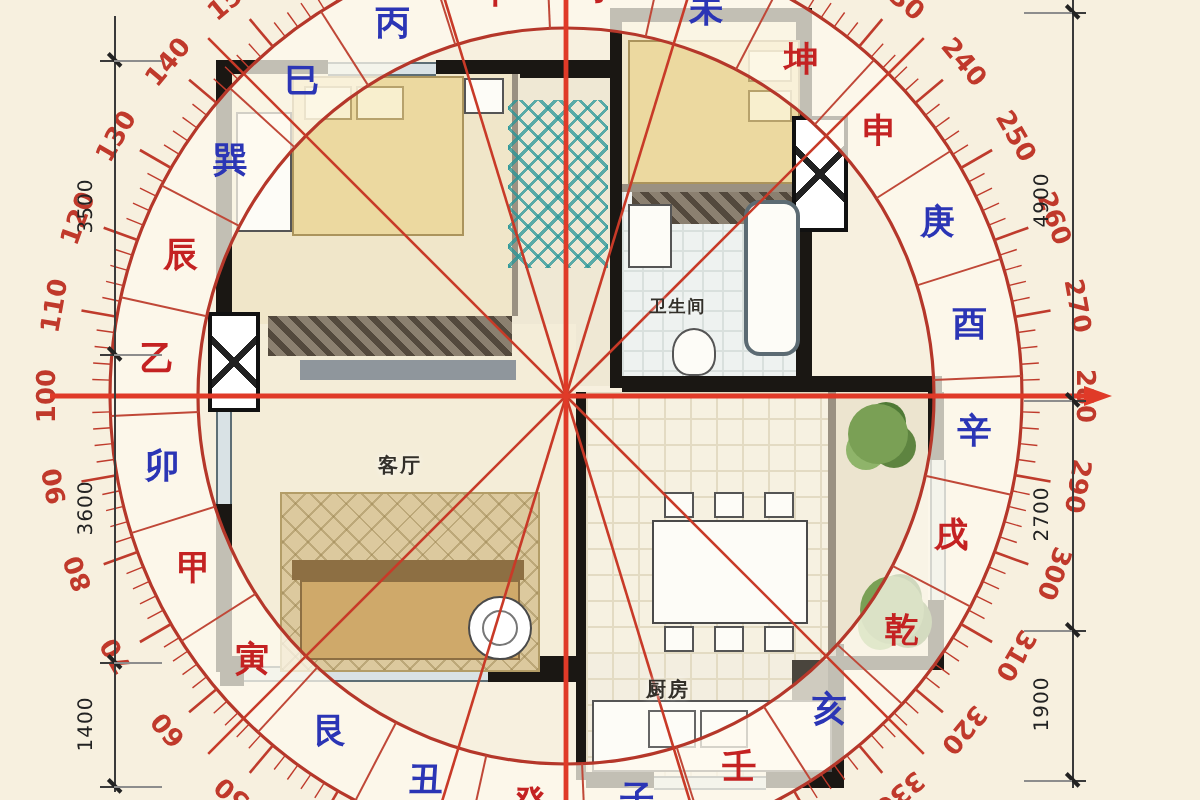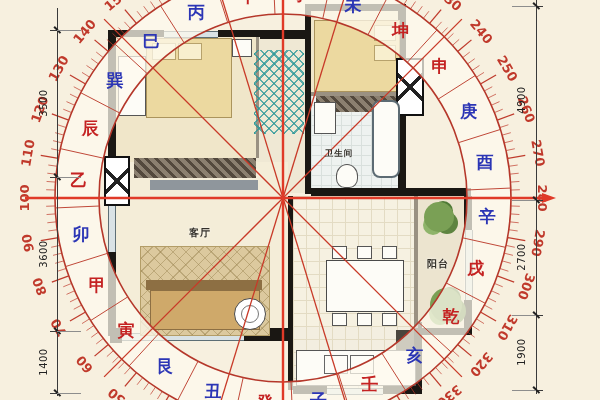--- a/index.html
+++ b/index.html
@@ -134,21 +134,21 @@
 
     <div class="whitebox" style="left:296px;top:350px;width:118px;height:34px;"></div>
     <div class="whitebox" style="left:324px;top:355px;width:22px;height:17px;border:1px solid #666;"></div>
     <div class="whitebox" style="left:350px;top:355px;width:22px;height:17px;border:1px solid #666;"></div>
     <div class="abs" style="left:396px;top:330px;width:18px;height:20px;background:#4a453d;"></div>
   </div>
 
   <div id="labels">
     <div class="room-label" style="left:339px;top:148px;font-size:8.5px;">卫生间</div>
     <div class="room-label" style="left:200px;top:226px;">客厅</div>
-    <div class="room-label" style="left:438px;top:257px;">阳台</div>
+    <div class="room-label" style="left:334px;top:338px;">厨房</div>
   </div>
 
   <svg id="compass-svg" width="600" height="400" viewBox="0 0 600 400">
       <path d="M 55 198 a 228 228 0 1 0 456 0 a 228 228 0 1 0 -456 0
                M 99 198 a 184 184 0 1 0 368 0 a 184 184 0 1 0 -368 0" fill="rgba(253,249,238,0.74)" fill-rule="evenodd"></path>
       <circle cx="283" cy="198" r="184" fill="none" stroke="#b5372a" stroke-width="1.6"></circle>
       <circle cx="283" cy="198" r="228" fill="none" stroke="#b5372a" stroke-width="1.6"></circle>
       <g stroke="#c04838" stroke-width="1">
         <line x1="291.02596727522183" y1="381.82487277106185" x2="292.9452203192966" y2="425.7829945206636"></line>
         <line x1="243.17511103538908" y1="377.6384653100678" x2="233.65176802211255" y2="420.5954896233448"></line>

